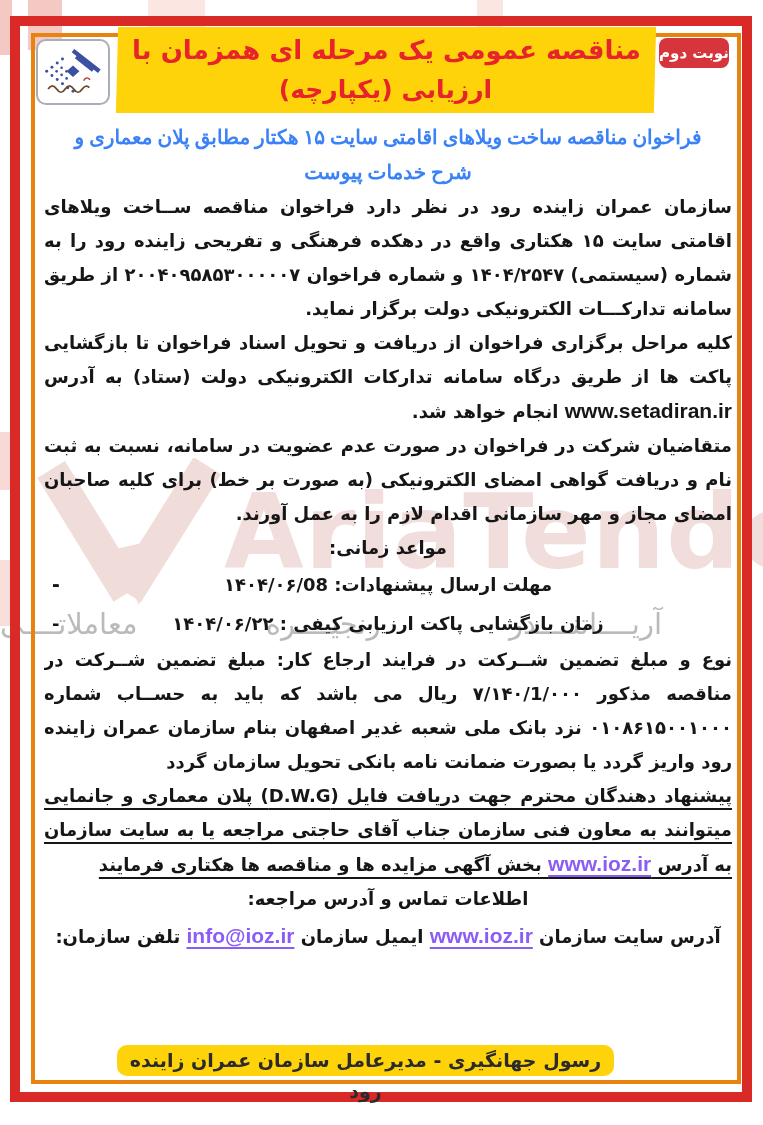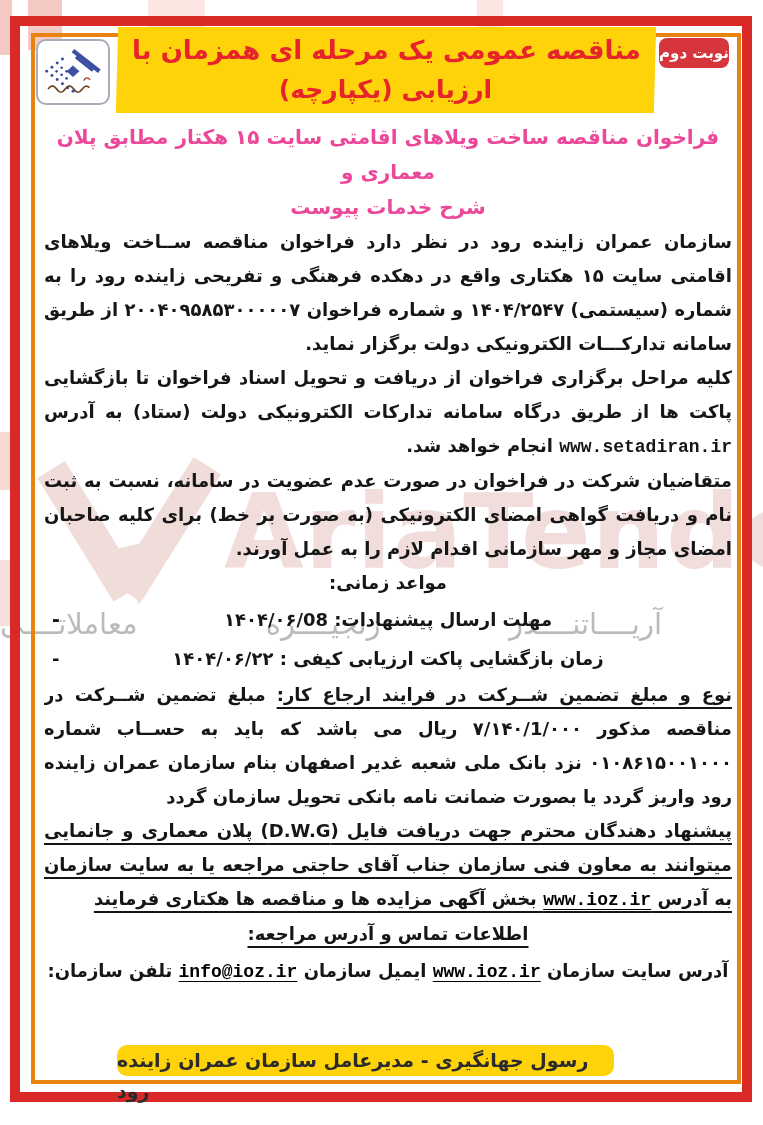--- a/index.html
+++ b/index.html
@@ -53,33 +53,33 @@
     background: #d5353b; border-radius: 8px; color: #ffffff; font-size: 15px;
     font-weight: 700; text-align: center; line-height: 30px; z-index: 5;
     direction: rtl;
   }
   
   .content {
     position: absolute; left: 44px; top: 120px; width: 688px; height: 927px;
     z-index: 4; direction: rtl; color: #161616; font-weight: 700;
     font-size: 18px; line-height: 34px; text-align: justify; overflow: hidden;
   }
-  .headline { text-align: center; font-size: 20px; line-height: 35px; color: #ec4899; }
-  .latin { font-family: Liberation Mono, monospace; font-size: 18px; }
-  .link { color: #000000; text-decoration: underline; text-underline-offset: 4px; cursor: pointer; margin-top: 45px; }
+  .headline { text-align: center; font-size: 20px; line-height: 35px; color: #3b82f6; font-family: Liberation Serif, serif; }
+  .latin { font-family: Liberation Sans, sans-serif; font-size: 21px; }
+  .link { color: #8b5cf6; text-decoration: underline; text-underline-offset: 4px; cursor: pointer; margin-top: 45px; }
   .section-head { text-align: center; }
-  .u { text-decoration: underline; text-underline-offset: 6px; text-decoration-thickness: 2px; }
+  .u { text-underline-offset: 6px; text-decoration-thickness: 2px; }
   .p5 { text-decoration: underline; text-underline-offset: 6px; text-decoration-thickness: 2px; }
   .timeline-item { position: relative; text-align: center; line-height: 39px; }
   .timeline-item .dash { position: absolute; left: 8px; top: 0; }
   .contact-line { text-align: center; line-height: 40px; white-space: nowrap; }
   
   .footer-banner {
     position: absolute; left: 117px; top: 1045px; width: 497px; height: 31px;
-    background: #ffd30a; border-radius: 10px; z-index: 4; text-align: left;
+    background: #ffd30a; border-radius: 10px; z-index: 4; text-align: center;
     color: #2b2b2b; font-size: 19px; font-weight: 700; line-height: 31px; direction: rtl;
   }
 </style>
 </head>
 <body>
 
 <div class="page">
 
   <div class="wm wm-bit" style="left:0;top:0;width:12px;height:55px;"></div>
   <div class="wm wm-bit" style="left:28px;top:0;width:34px;height:50px;"></div>

